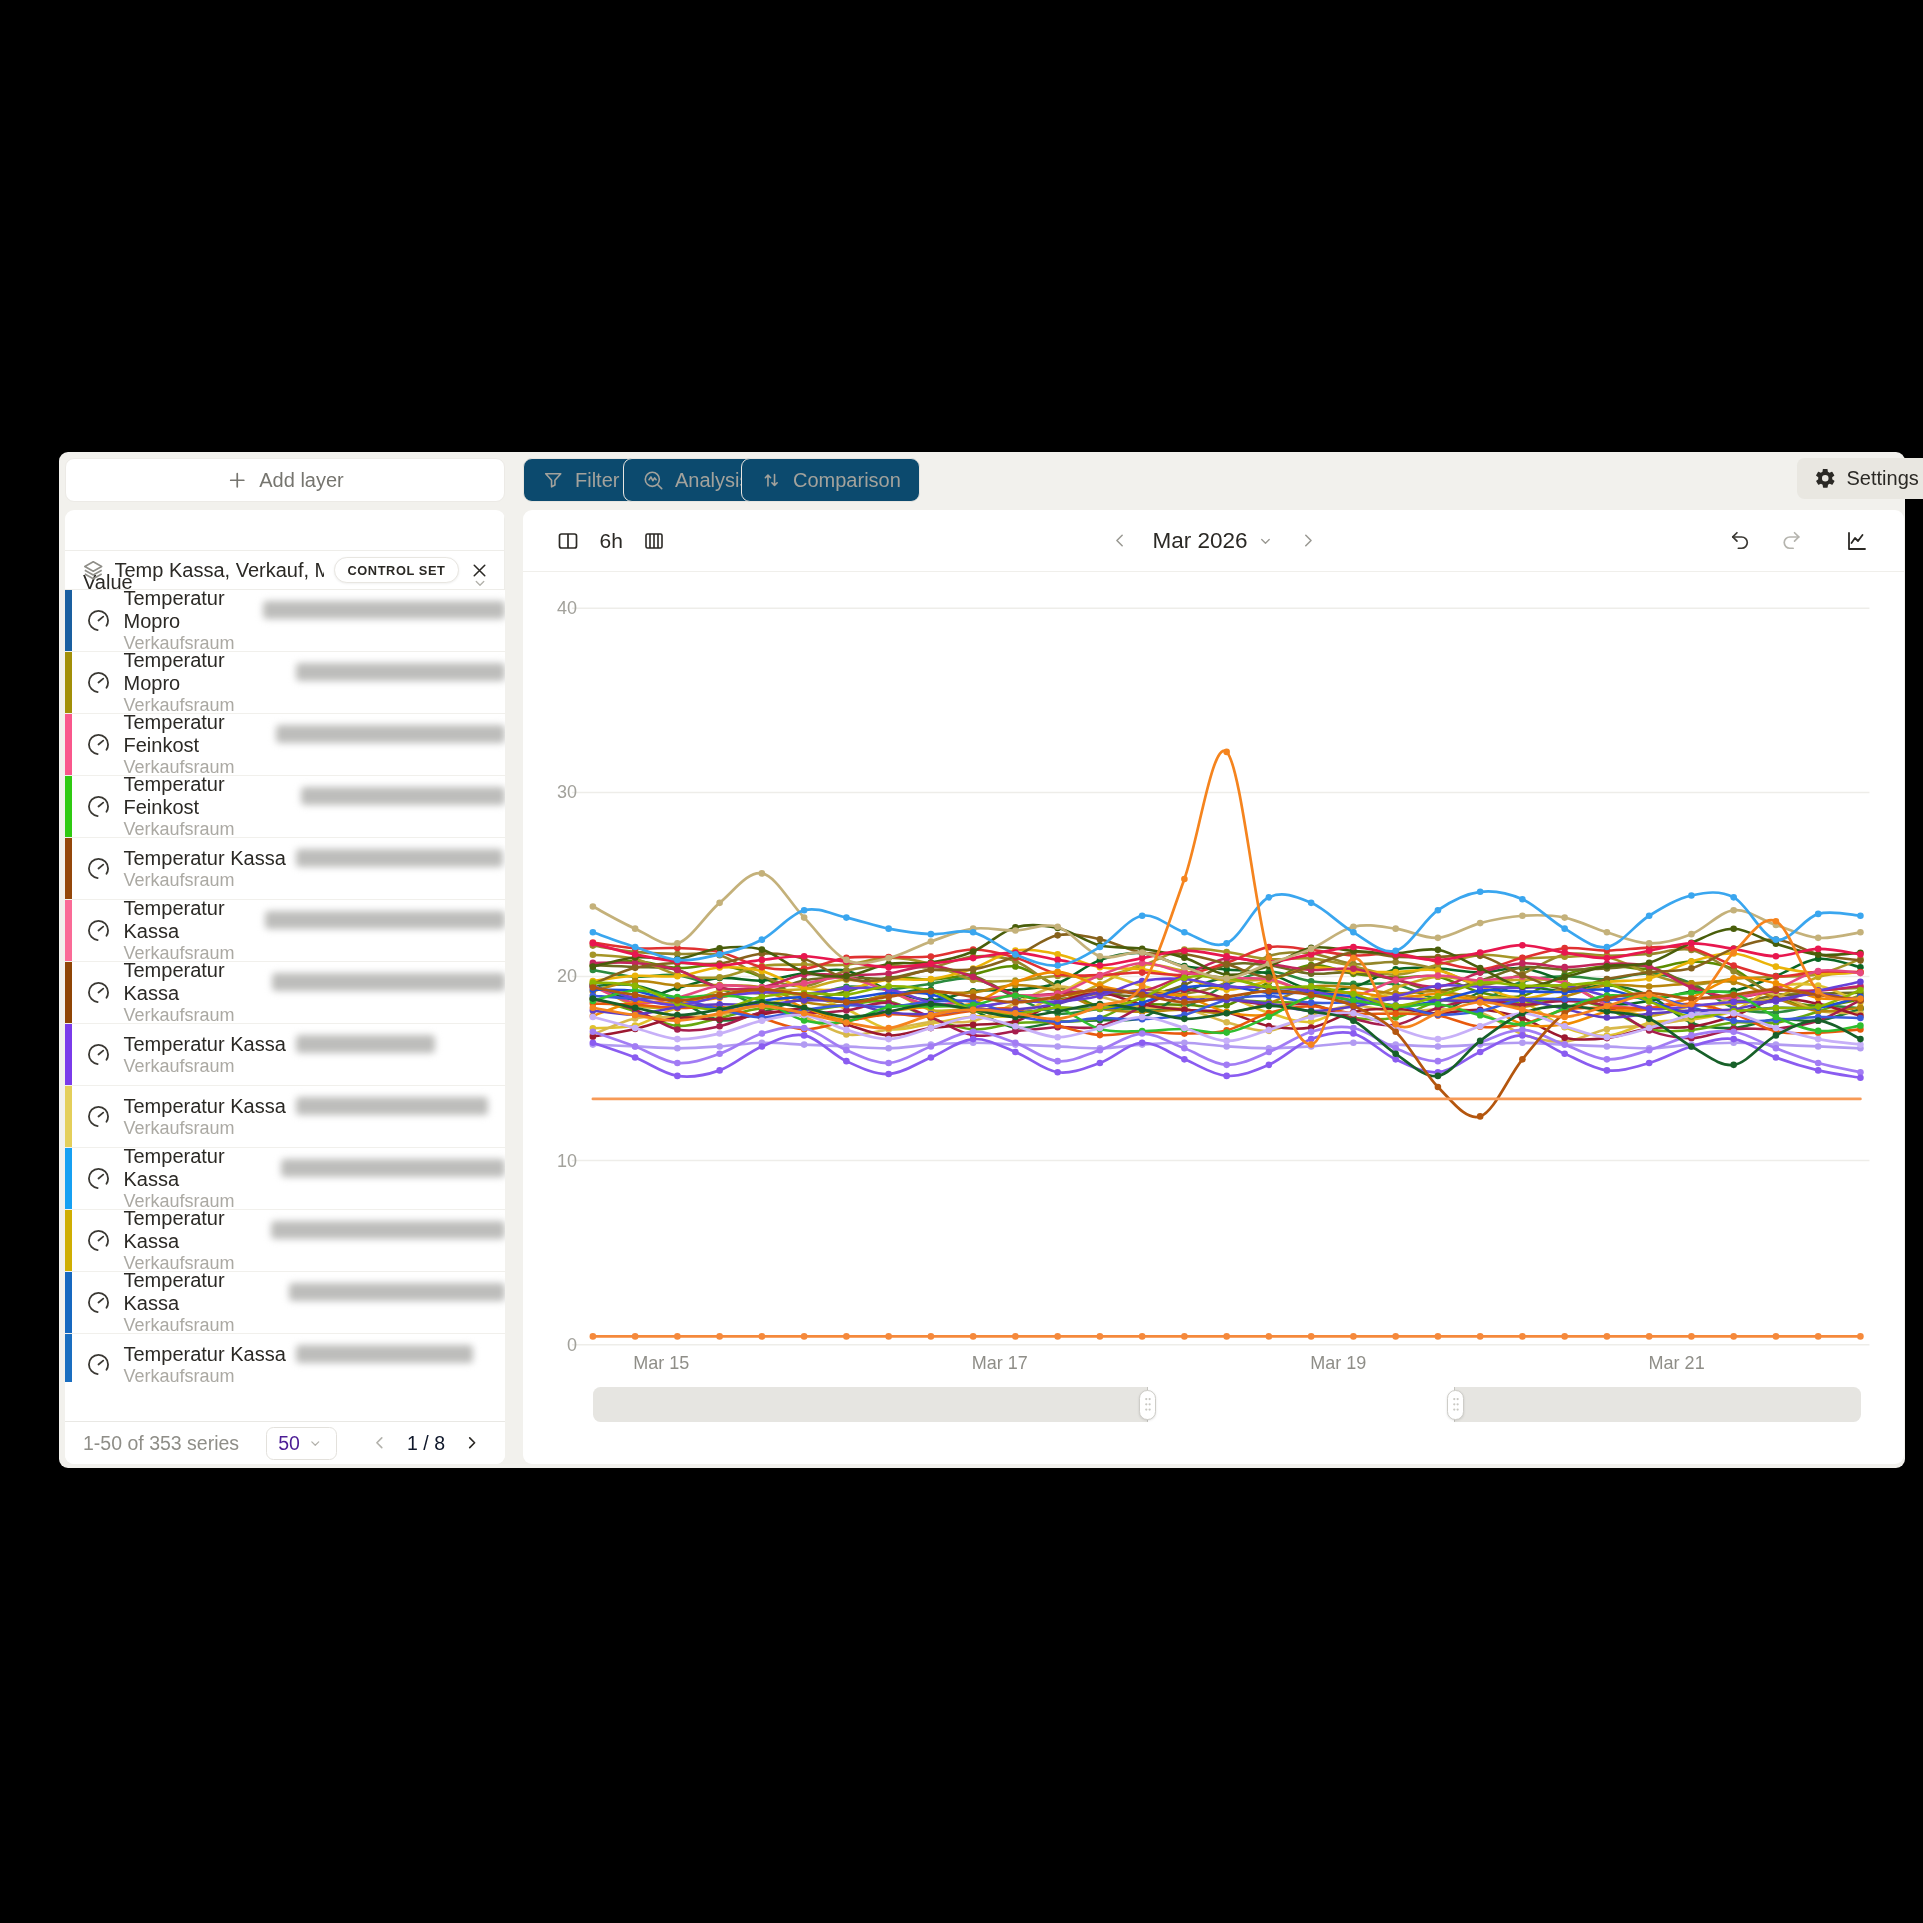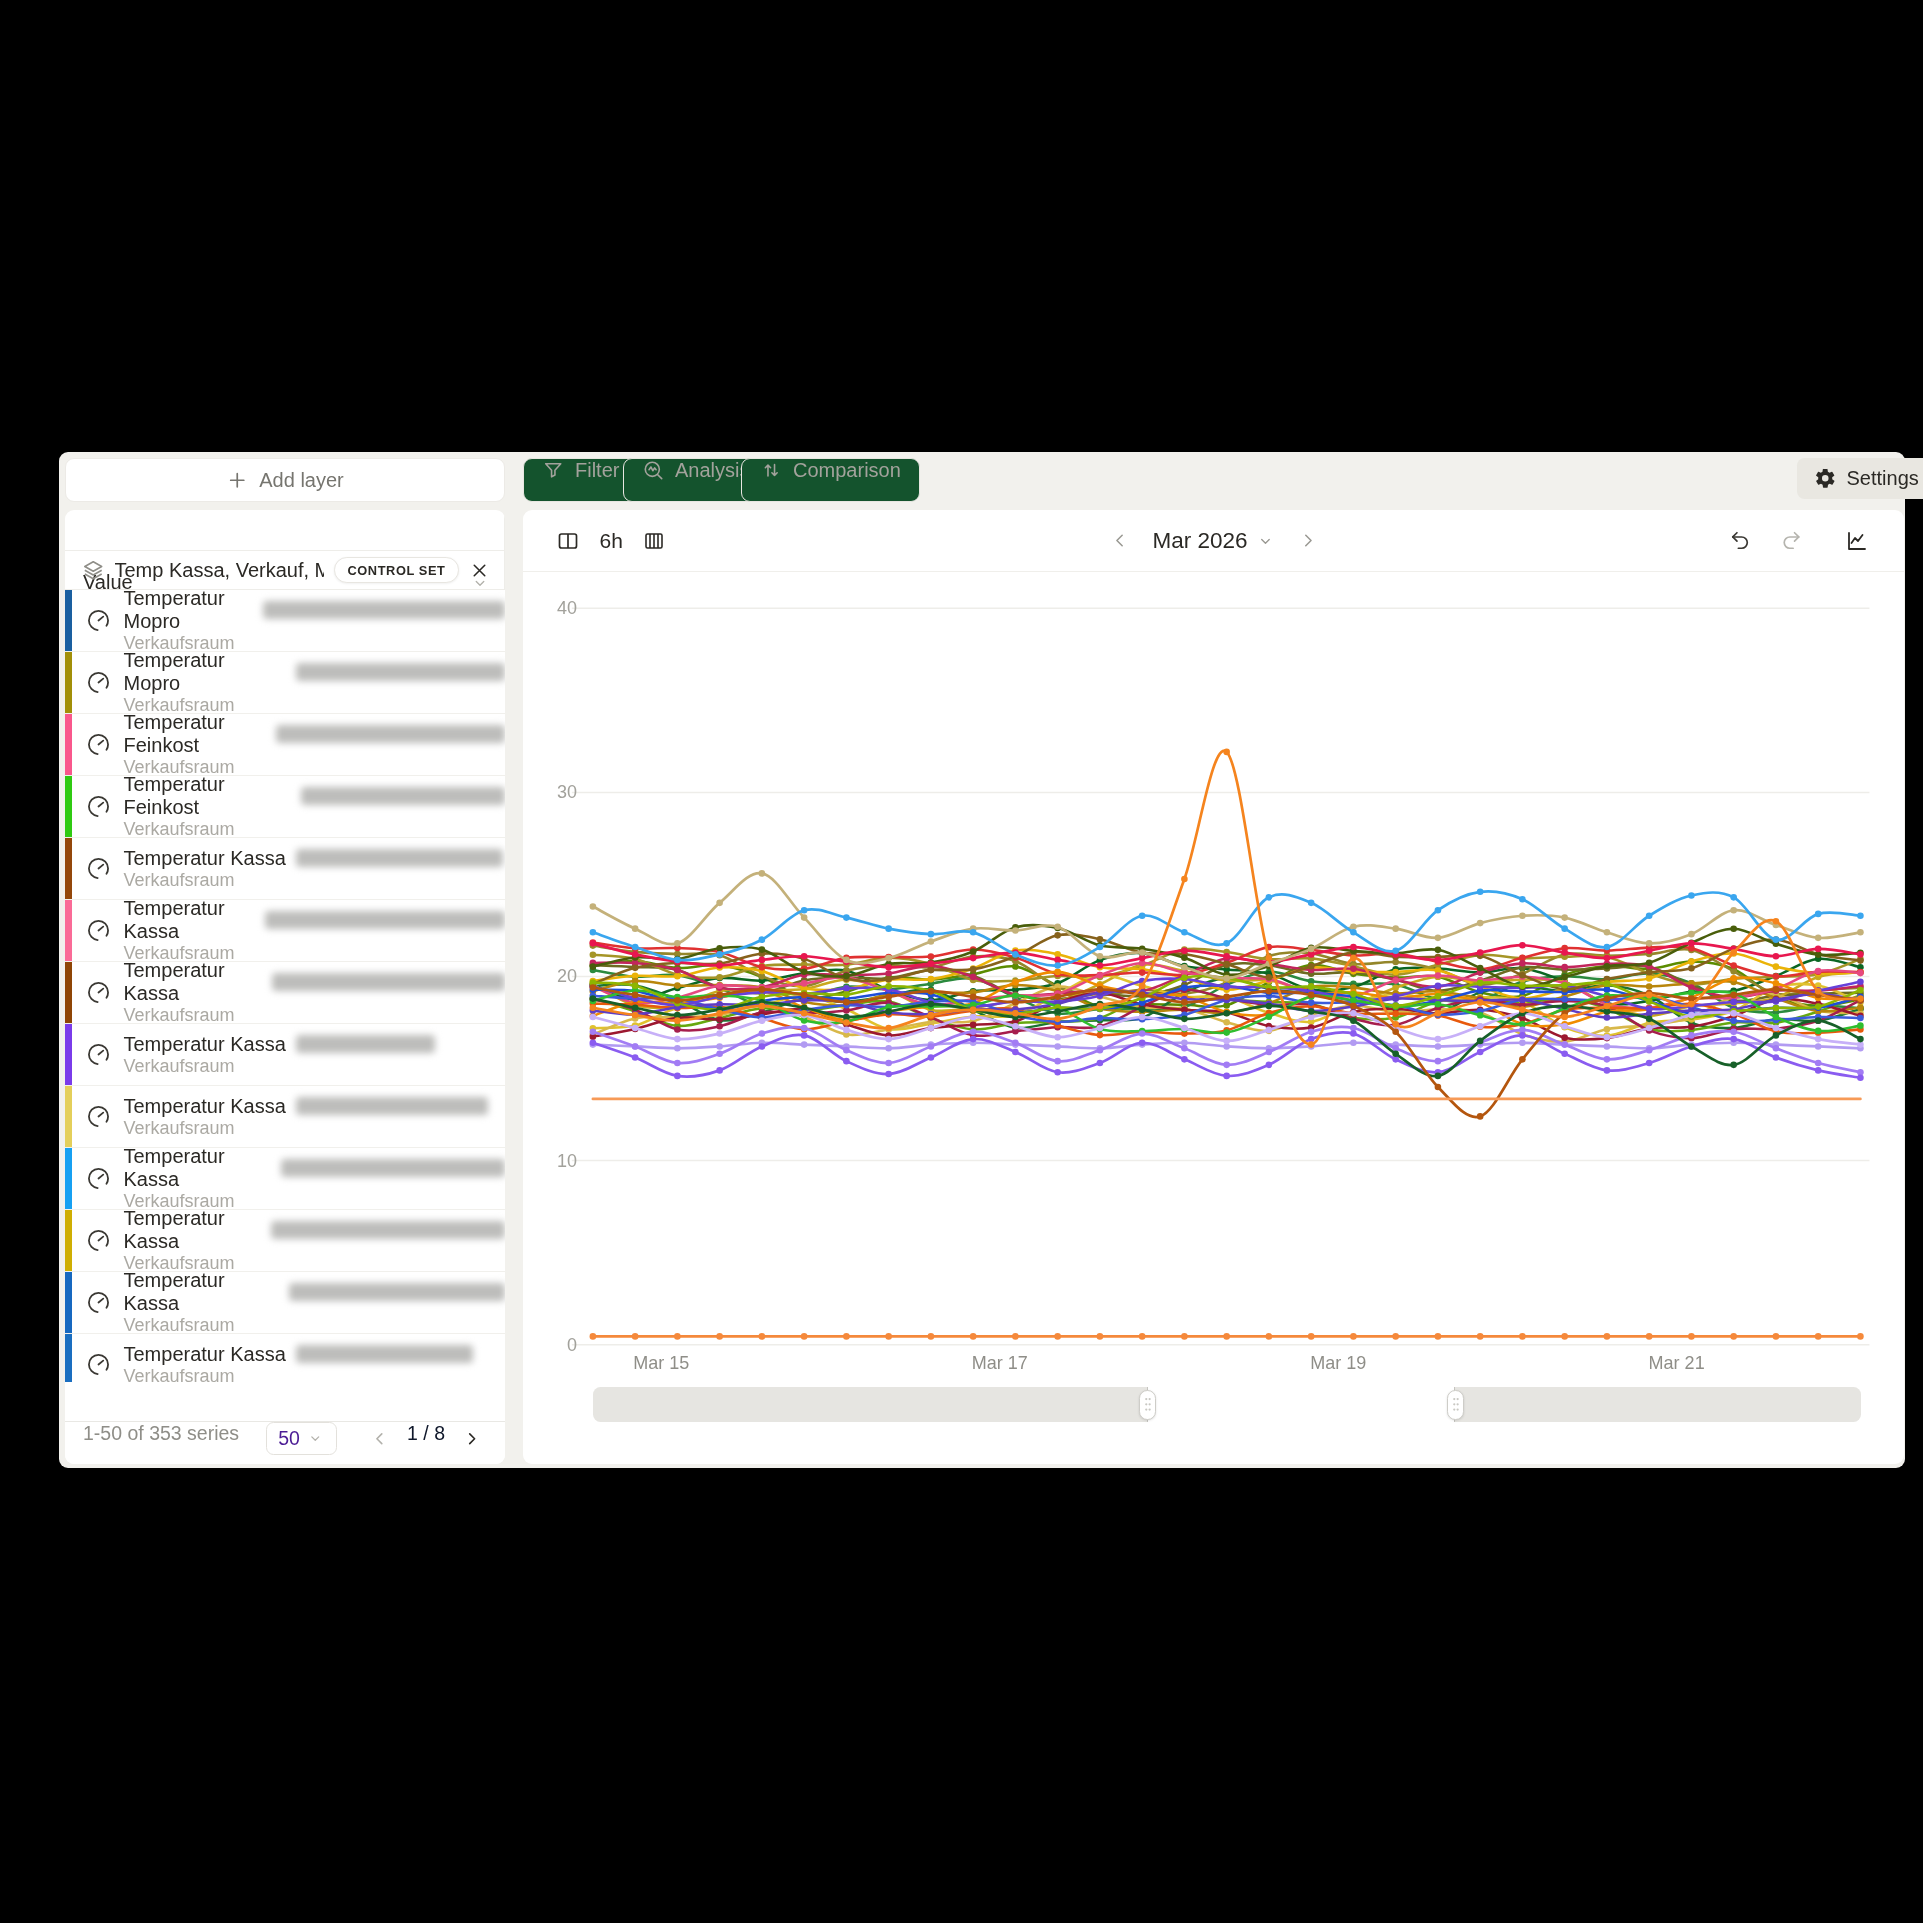--- a/index.html
+++ b/index.html
@@ -46,31 +46,31 @@
   .s-item { height:62px; position:relative; display:flex; align-items:center;
     border-bottom:0.8px solid #f1f0ec; cursor:pointer; background:#fff; }
   .s-bar { position:absolute; left:0; top:0; bottom:0; width:6.8px; }
   .s-gauge { margin:0 12px 0 19.5px; color:#3a3833; flex:0 0 auto; }
   .s-text { flex:1; min-width:0; }
   .s-title { display:flex; align-items:center; gap:10.5px; font-size:20px; color:#2b2925; }
   .s-blur { height:18px; border-radius:3.8px; background:#bdbdbb; filter:blur(3.8px); }
   .s-sub { font-size:18px; color:#aba9a3; margin-top:3.8px; }
 
   .side-footer { position:absolute; left:0; right:0; bottom:0; height:43px; background:#fff;
-    border-top:0.8px solid #e9e8e4; display:flex; align-items:flex-start; padding:0 16.5px 0 18px; }
+    border-top:0.8px solid #e9e8e4; display:flex; align-items:center; padding:0 16.5px 0 18px; }
   .foot-label { color:#8f8e88; font-size:19.5px; flex:1; }
   .pagesize { width:71px; height:33px; border:0.8px solid #e3e1dc; border-radius:7.5px;
     display:flex; align-items:center; justify-content:center; gap:7.5px; font-size:19.5px;
     color:#4c1d95; cursor:pointer; margin-right:27px; }
   .pg-btn { width:33px; height:33px; display:flex; align-items:center; justify-content:center; cursor:pointer; }
   .pg-ind { color:#0f172a; font-size:19.5px; margin:0 10.5px; }
 
   
-  .tb-btn { top:6px; height:44px; background:#14532d; border:0.8px solid #e8e6e1; border-radius:9px;
-    display:flex; align-items:flex-start; gap:10.5px; padding:0 18px; font-size:20px;
+  .tb-btn { top:6px; height:44px; background:#0c4a6e; border:0.8px solid #e8e6e1; border-radius:9px;
+    display:flex; align-items:center; gap:10.5px; padding:0 18px; font-size:20px;
     color:#a3a29c; cursor:pointer; }
   .settings-btn { top:6px; height:41px; background:#e9e7e1; border-radius:7.5px;
     display:flex; align-items:center; gap:10.5px; padding:0 16.5px; font-size:20px;
     color:#2b2925; cursor:pointer; }
 
   
   .card { left:464px; top:58px; width:1381px; height:954px; background:#fff;
     border-radius:9px; overflow:hidden; }
   .card-header { height:62px; border-bottom:0.8px solid #f0efeb; position:relative;
     display:flex; align-items:center; }

